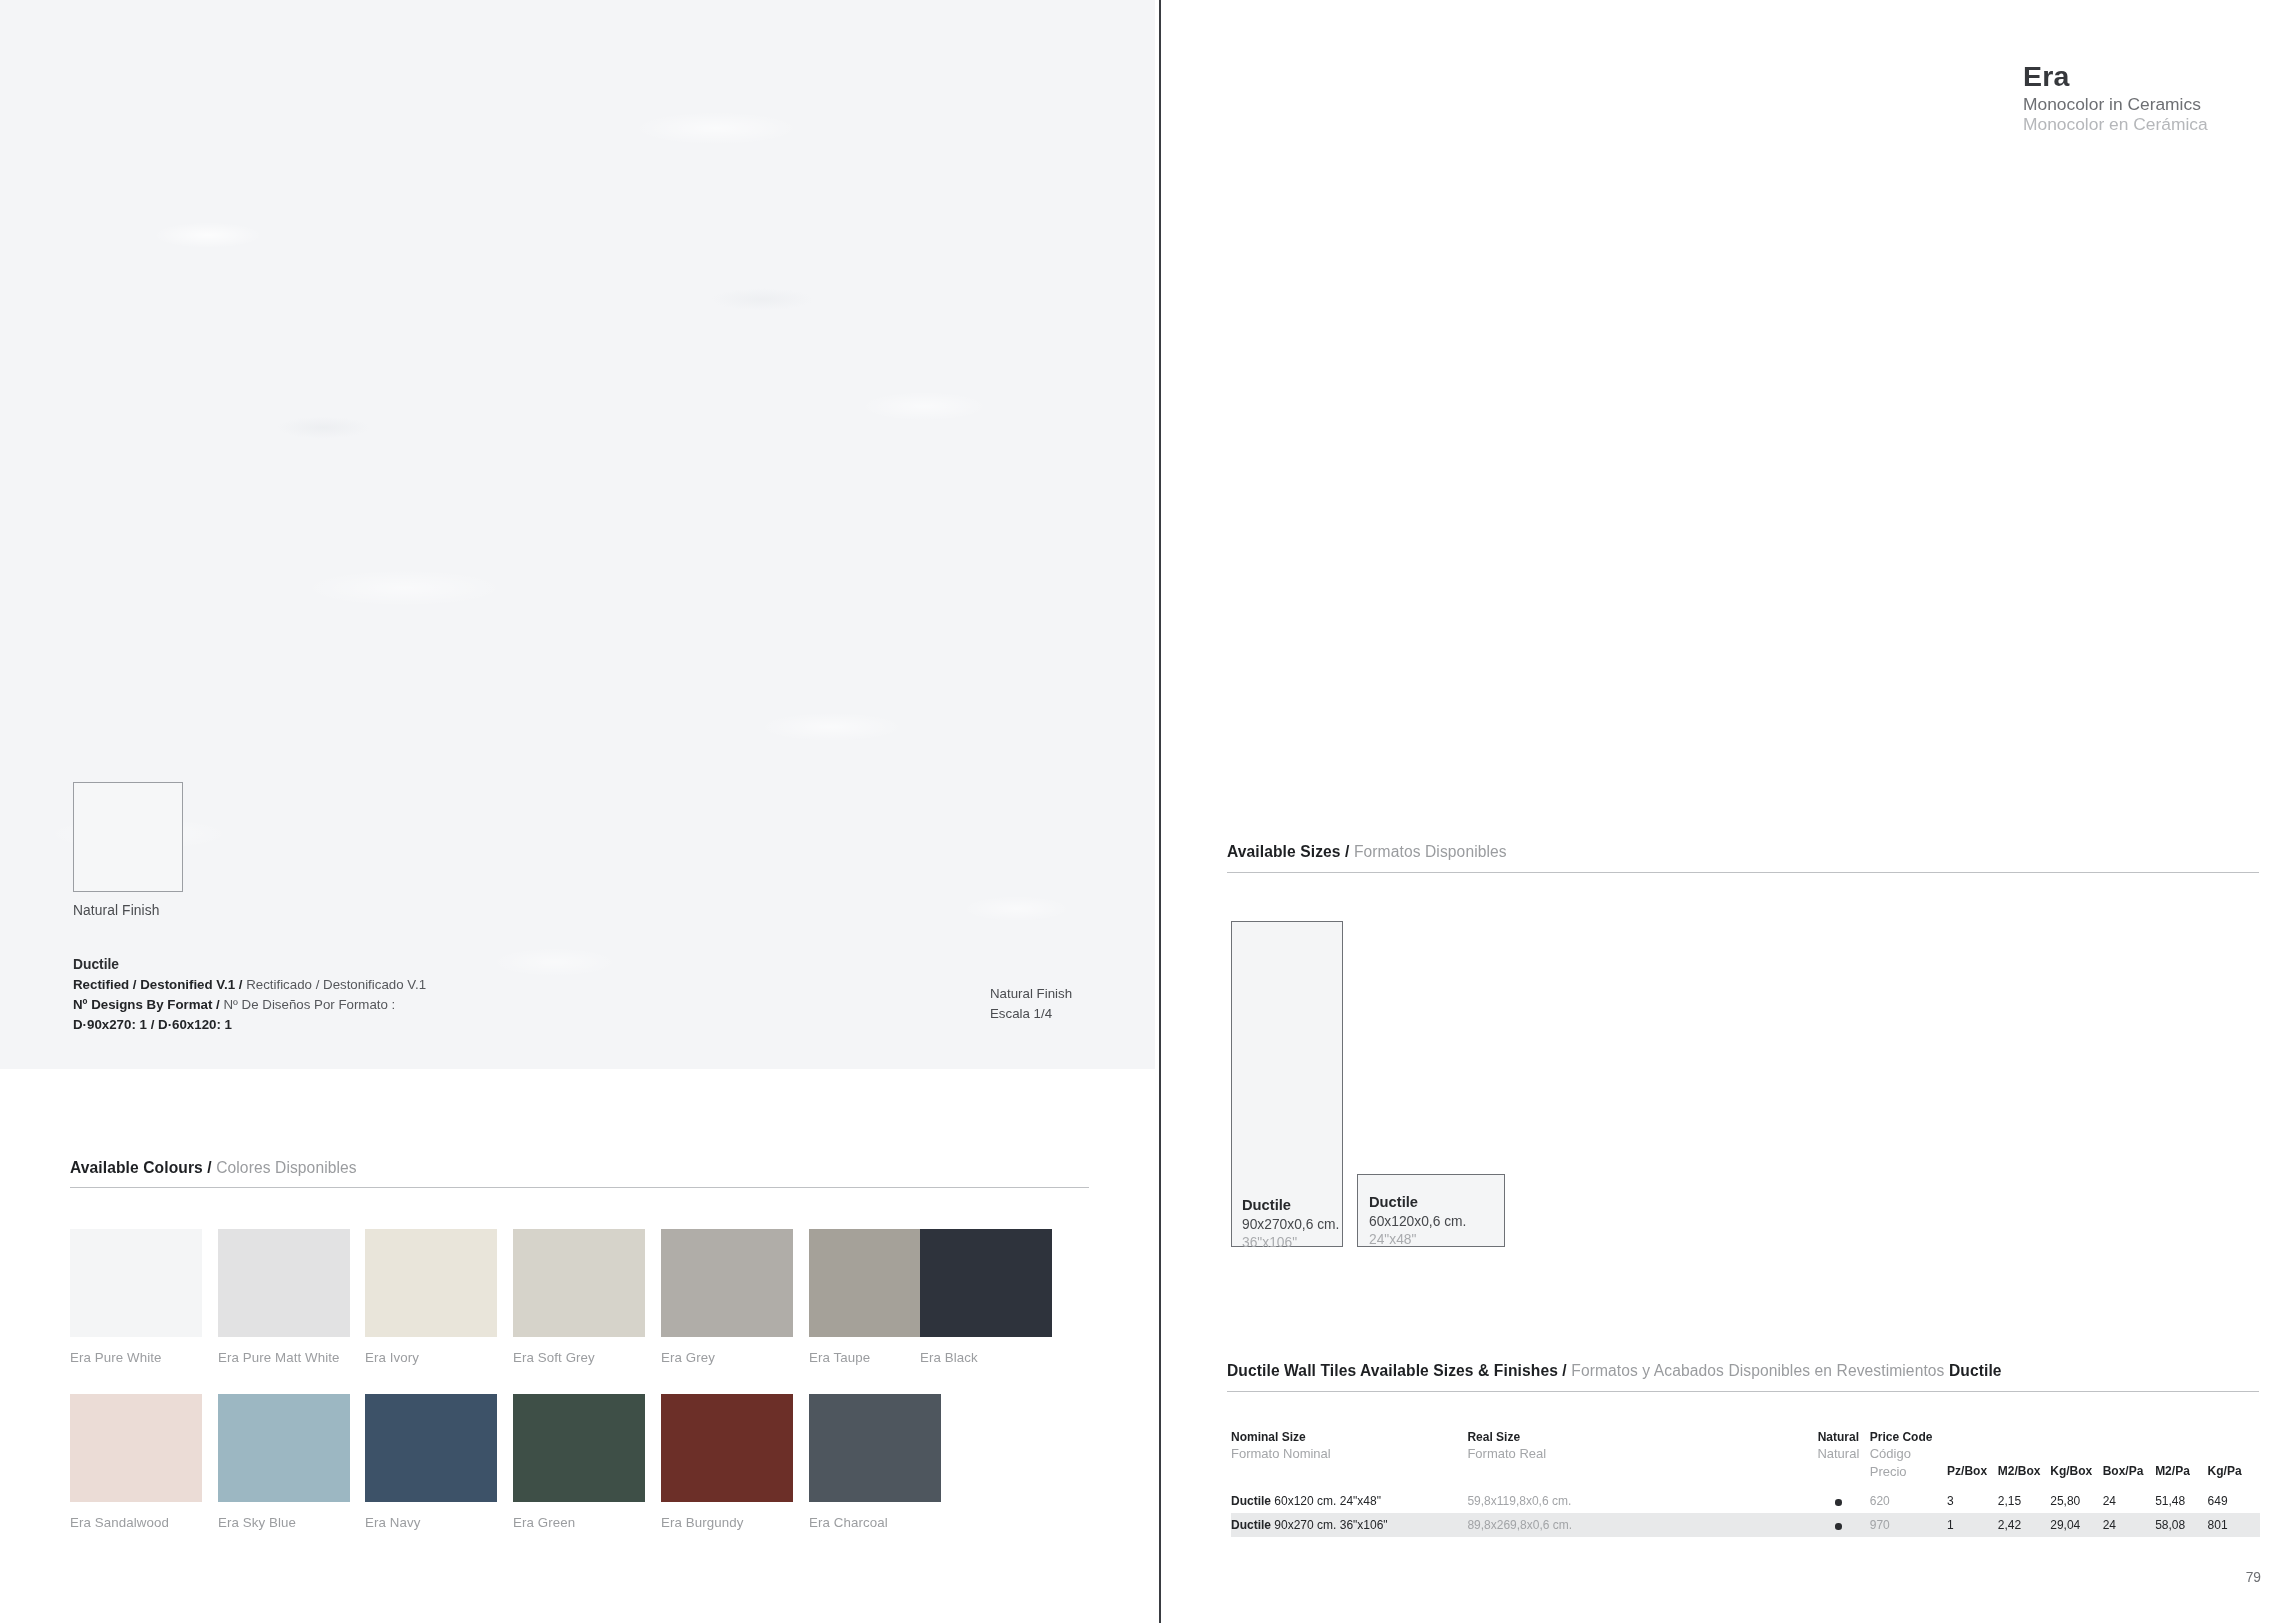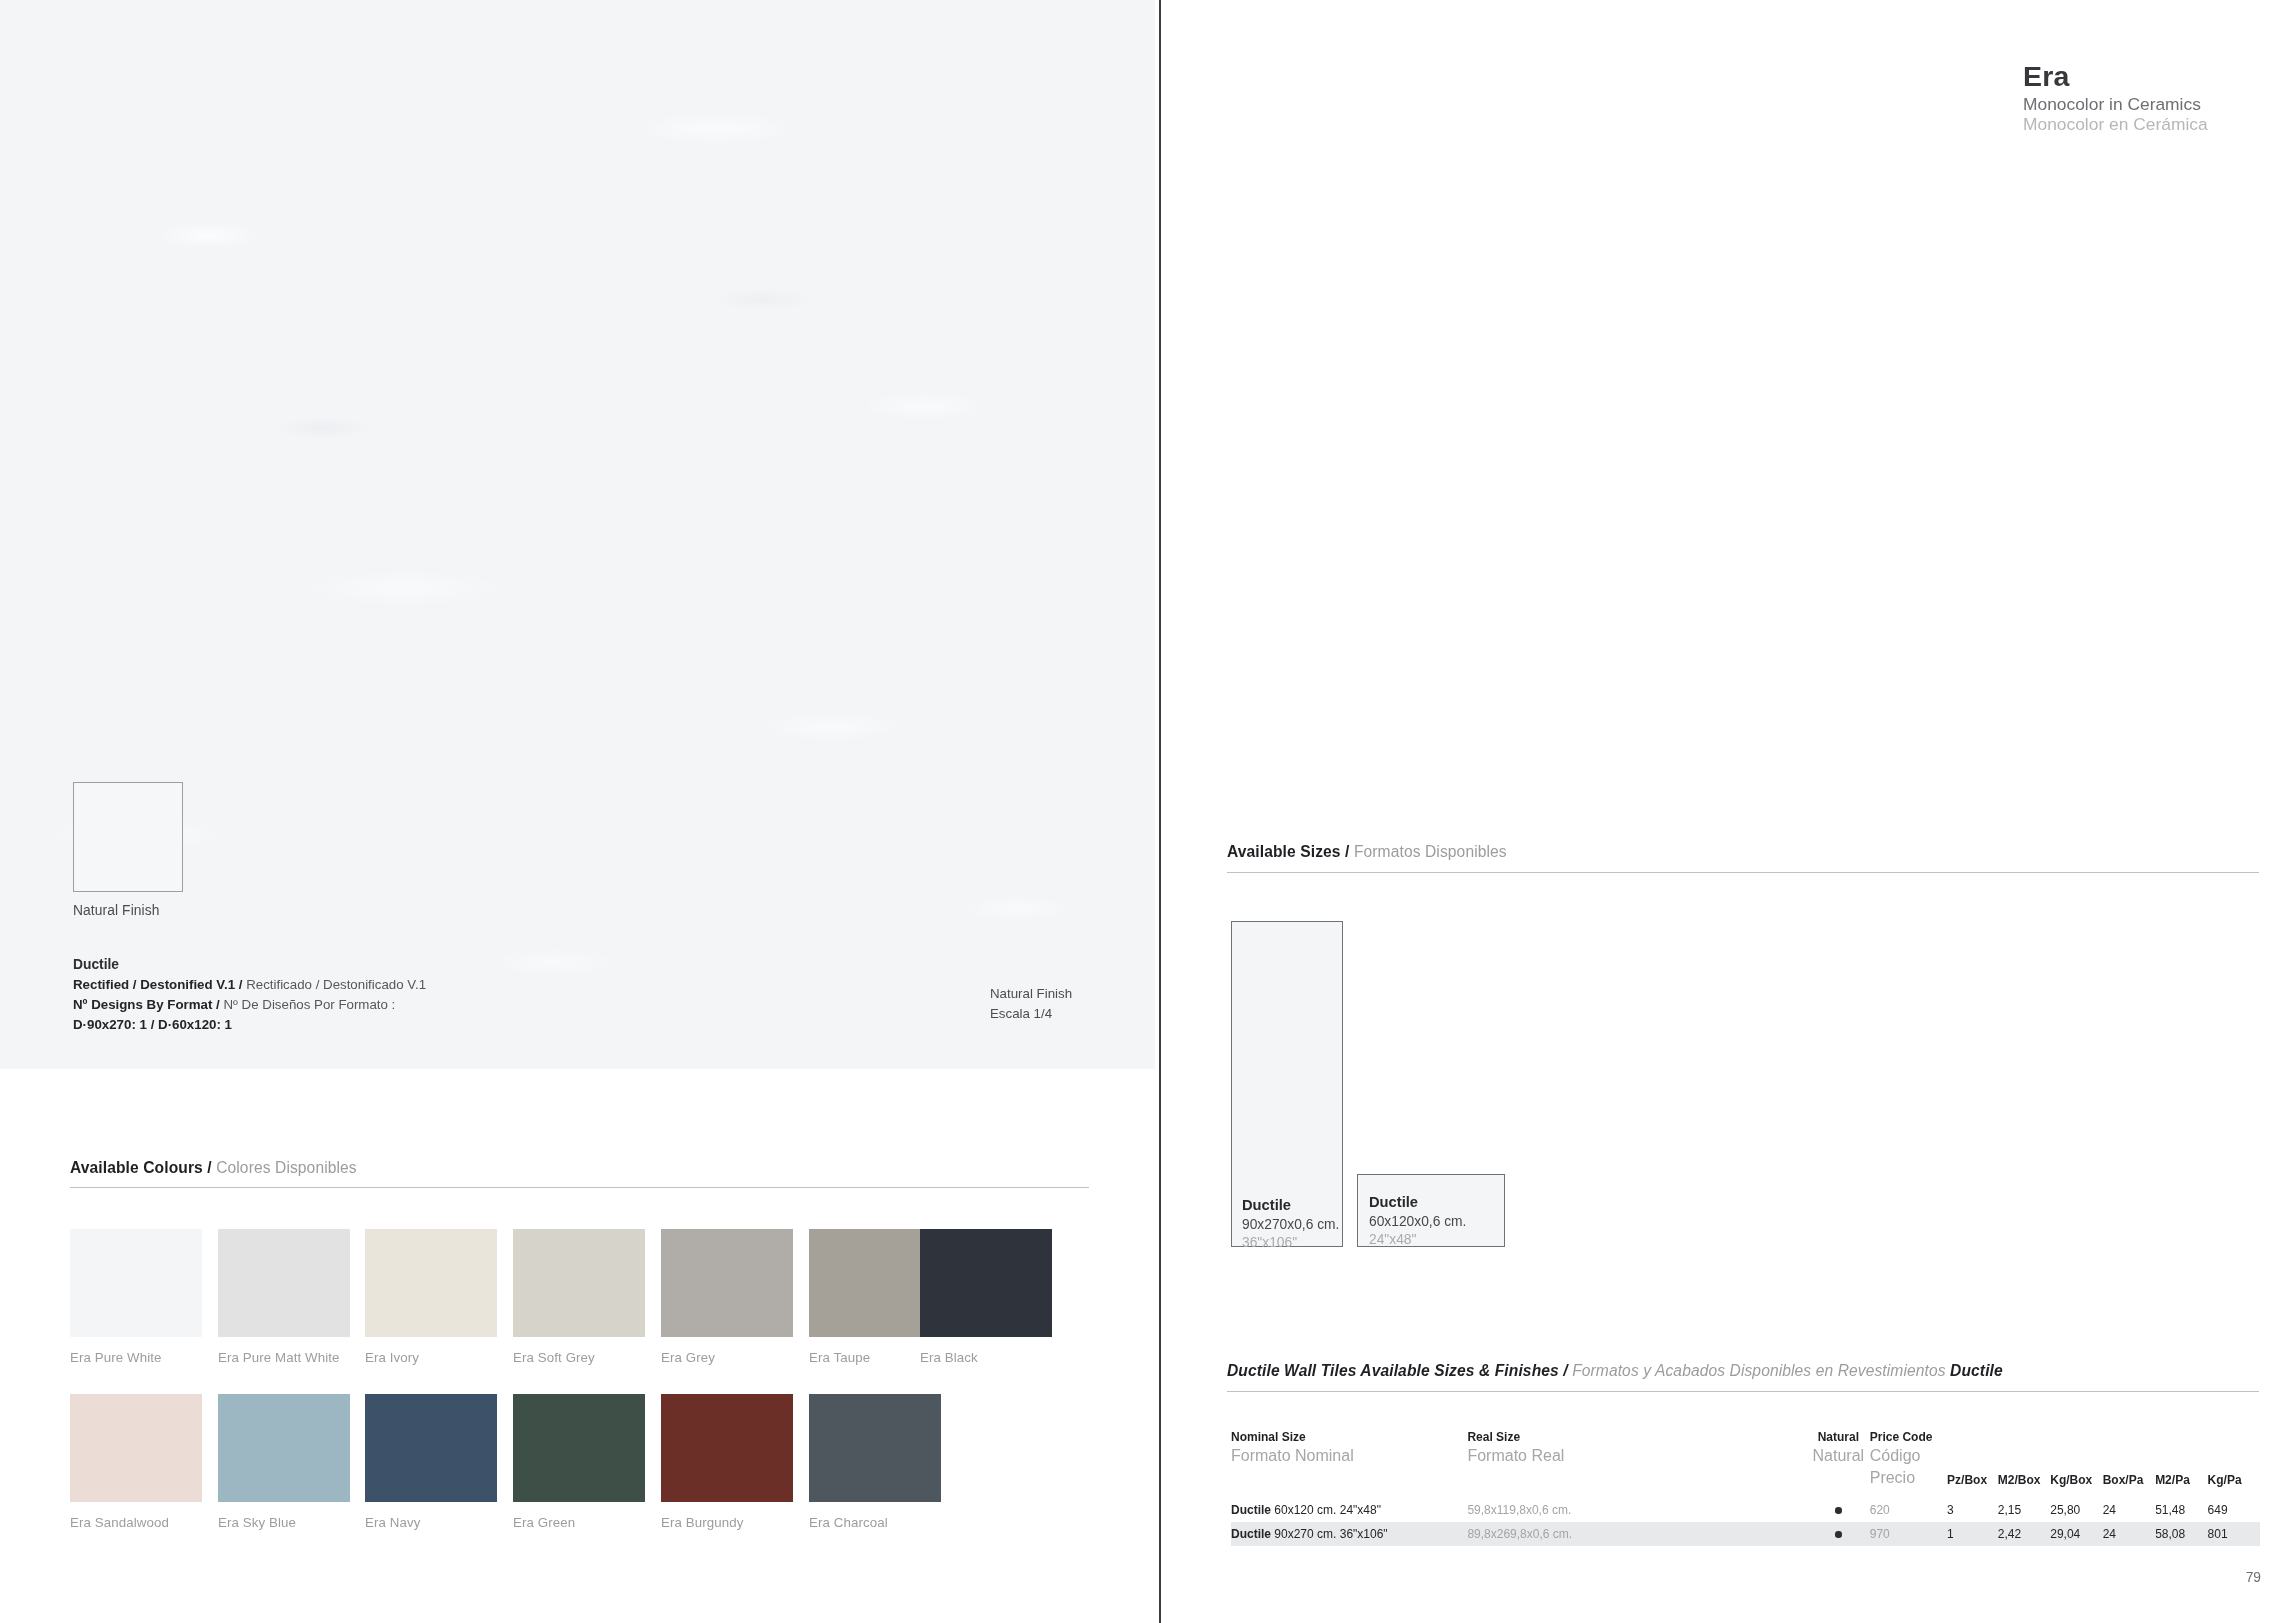--- a/index.html
+++ b/index.html
@@ -80,21 +80,21 @@
   .tile-label .t1 { font-size:14.7px; font-weight:bold; color:#27292c; }
   .tile-label .t2 { font-size:13.8px; color:#46484c; }
   .tile-label .t3 { font-size:13.8px; color:#a9abae; }
 
   
   .tbl { position:absolute; left:70px; top:1422px; width:1029px; }
   .tbl-head { display:flex; align-items:flex-start; padding:0 0 9.2px 0;margin-top:7px; }
   .tbl-row { display:flex; align-items:center; height:24px; }
   .tbl-row.alt { background:#e8e9ea; }
   .h-en { font-size:12px; font-weight:bold; color:#1f2124; line-height:1.35;}
-  .h-es { font-size:16px; color:#a4a6a9; line-height:1.35;}
+  .h-es { font-size:13px; color:#a4a6a9; line-height:1.35;}
   .h-mid { font-size:12px; font-weight:bold; color:#1f2124; align-self:flex-end; padding-bottom:1.8px;}
   .col-nom { width:275px; }
   .col-real { width:395px; }
   .col-nat  { width:73px; text-align:center; }
   .col-price{ width:90px; }
   .col-n    { width:59px; }
   .col-n2   { width:61px; }
   .cell-nom { font-size:12px; color:#232528; }
   .cell-nom b { font-weight:bold; }
   .cell-real{ font-size:12px; color:#a2a4a7; }
@@ -220,21 +220,21 @@
       <div class="t3">36"x106"</div>
     </div>
 
     <div class="tile-box" style="left:196px; top:1174px; width:148px; height:73px;"></div>
     <div class="tile-label" style="left:208px; top:1193px;">
       <div class="t1">Ductile</div>
       <div class="t2">60x120x0,6 cm.</div>
       <div class="t3">24"x48"</div>
     </div>
 
-    <div class="sec-head" style="left:66px; top:1362px;font-style:italic;">
+    <div class="sec-head" style="left:66px; top:1362px;">
       <span class="en">Ductile Wall Tiles Available Sizes &amp; Finishes</span><span class="sl"> / </span><span class="es">Formatos y Acabados Disponibles en Revestimientos </span><span class="en">Ductile</span>
     </div>
     <div class="sec-rule" style="left:66px; top:1391px; width:1032px;"></div>
 
     <div class="tbl">
       <div class="tbl-head">
         <div class="col-nom">
           <div class="h-en">Nominal Size</div>
           <div class="h-es">Formato Nominal</div>
         </div>

